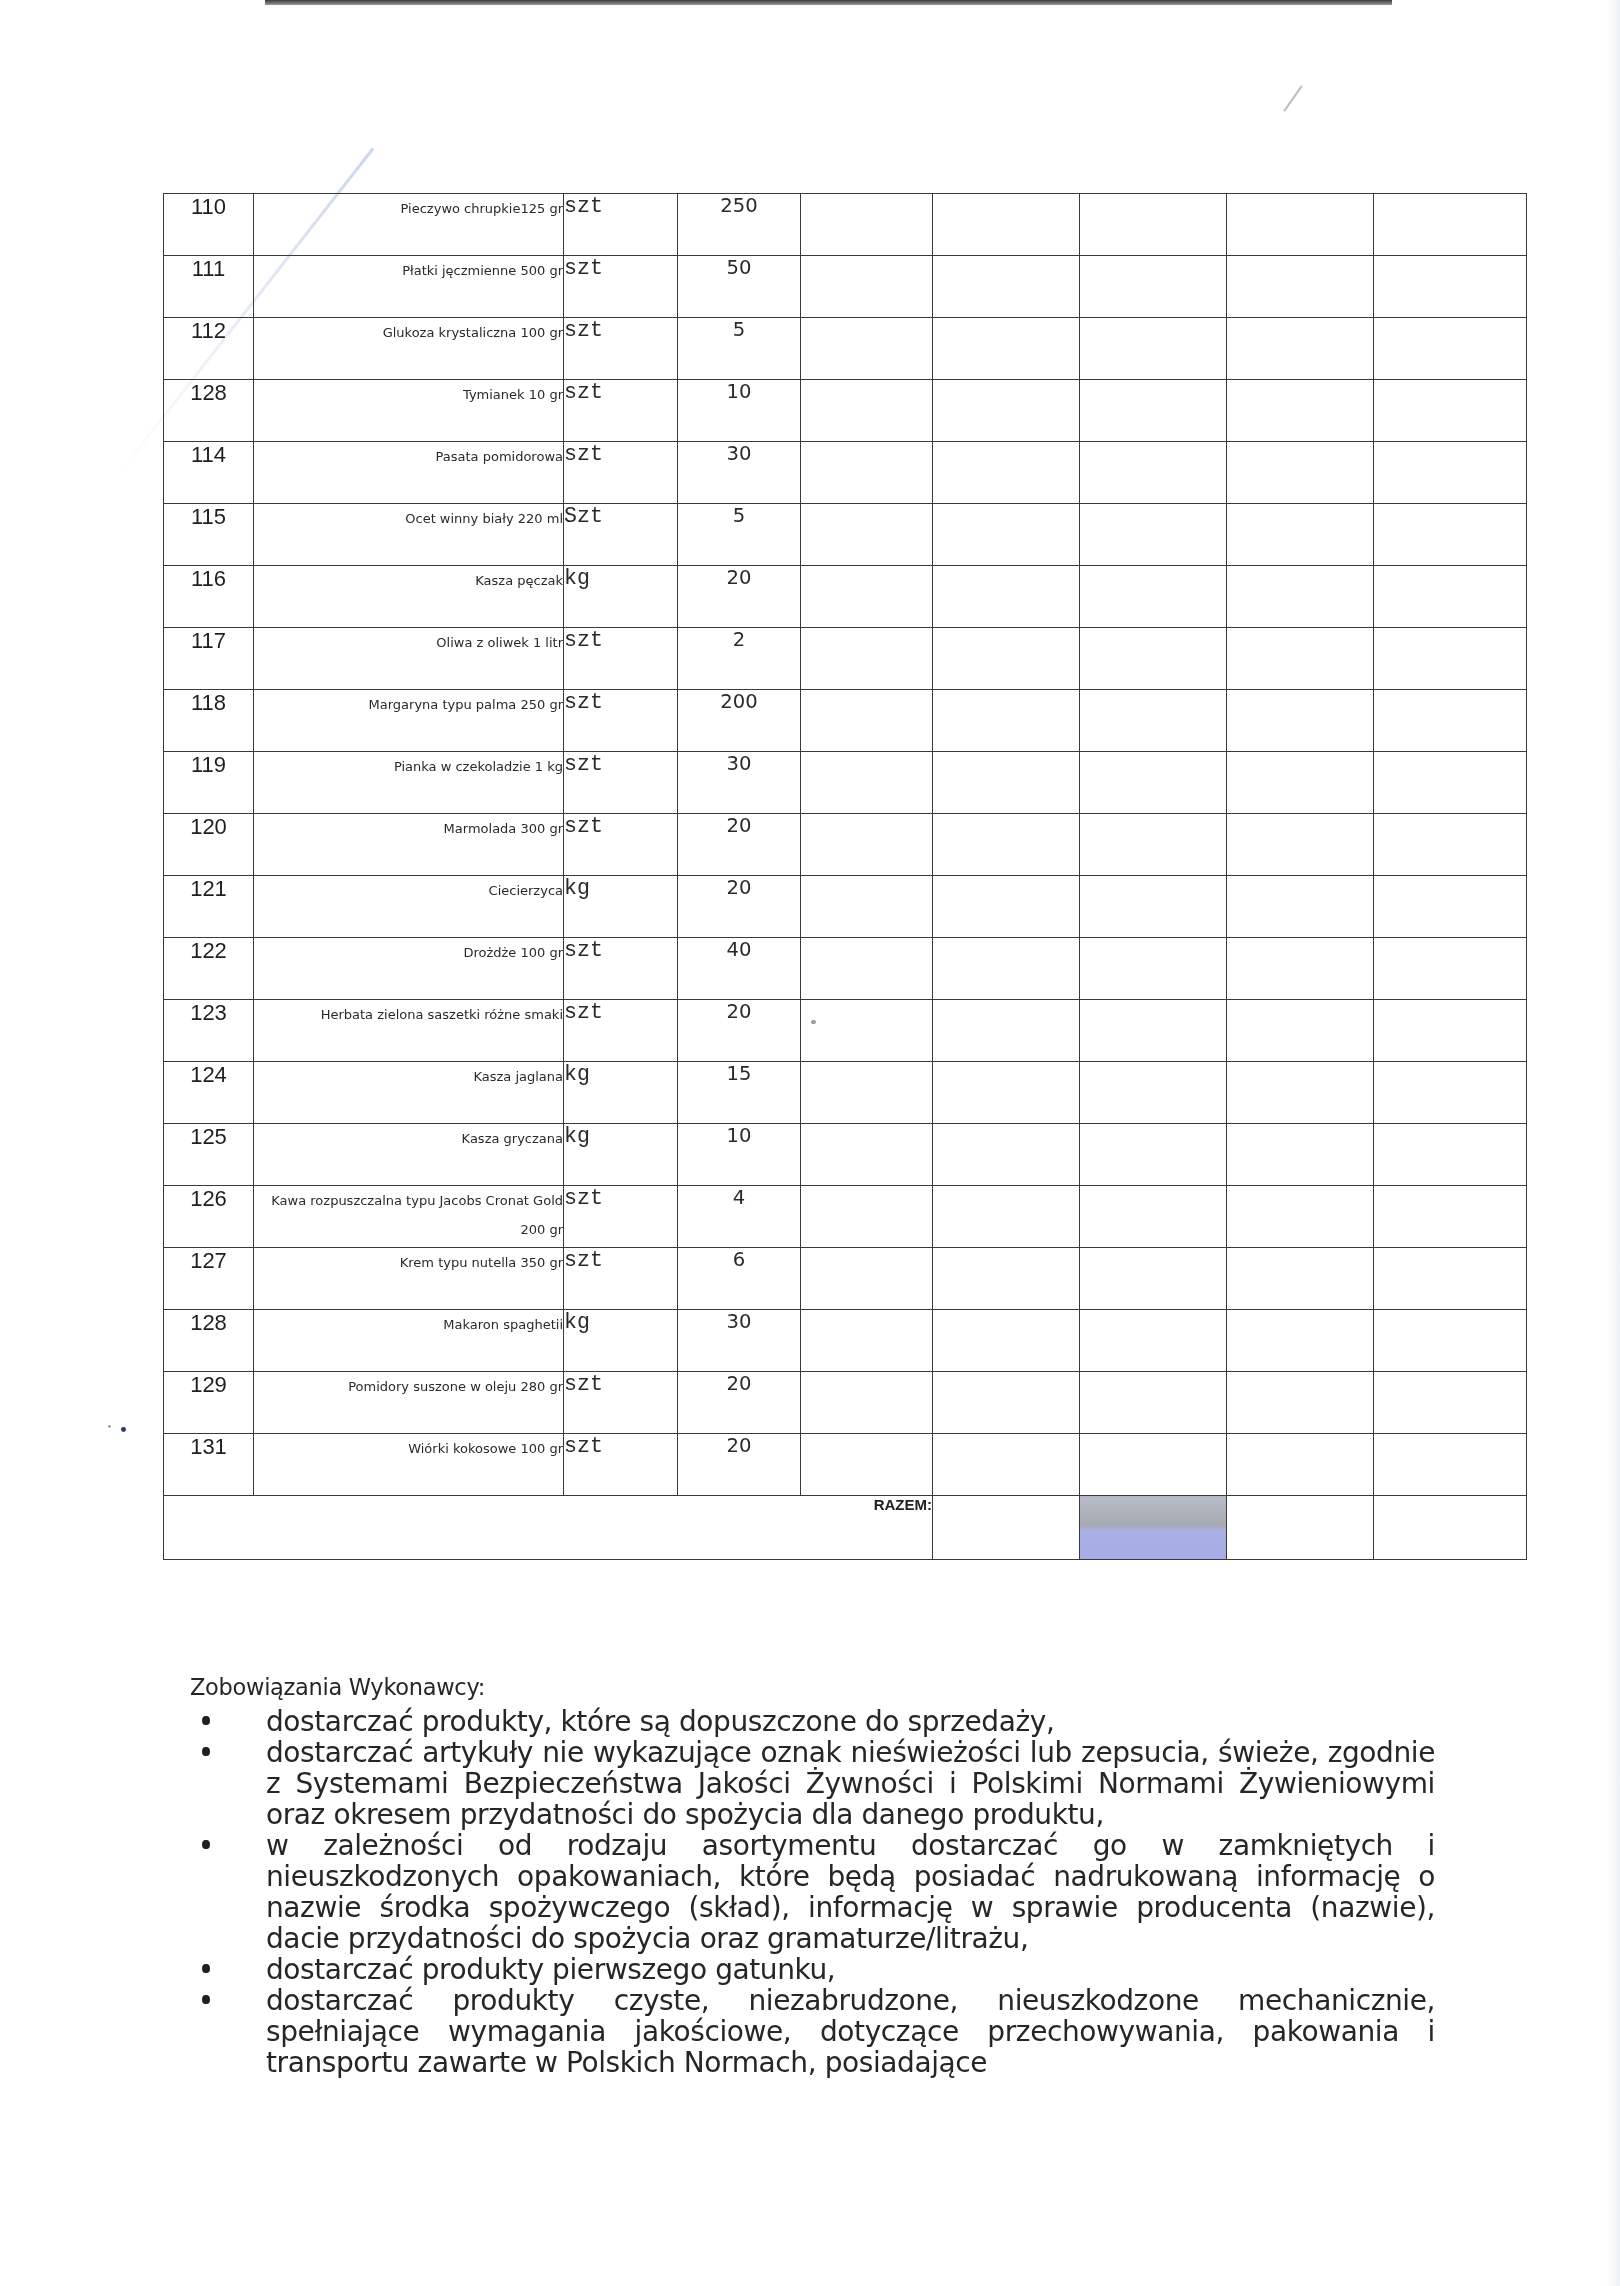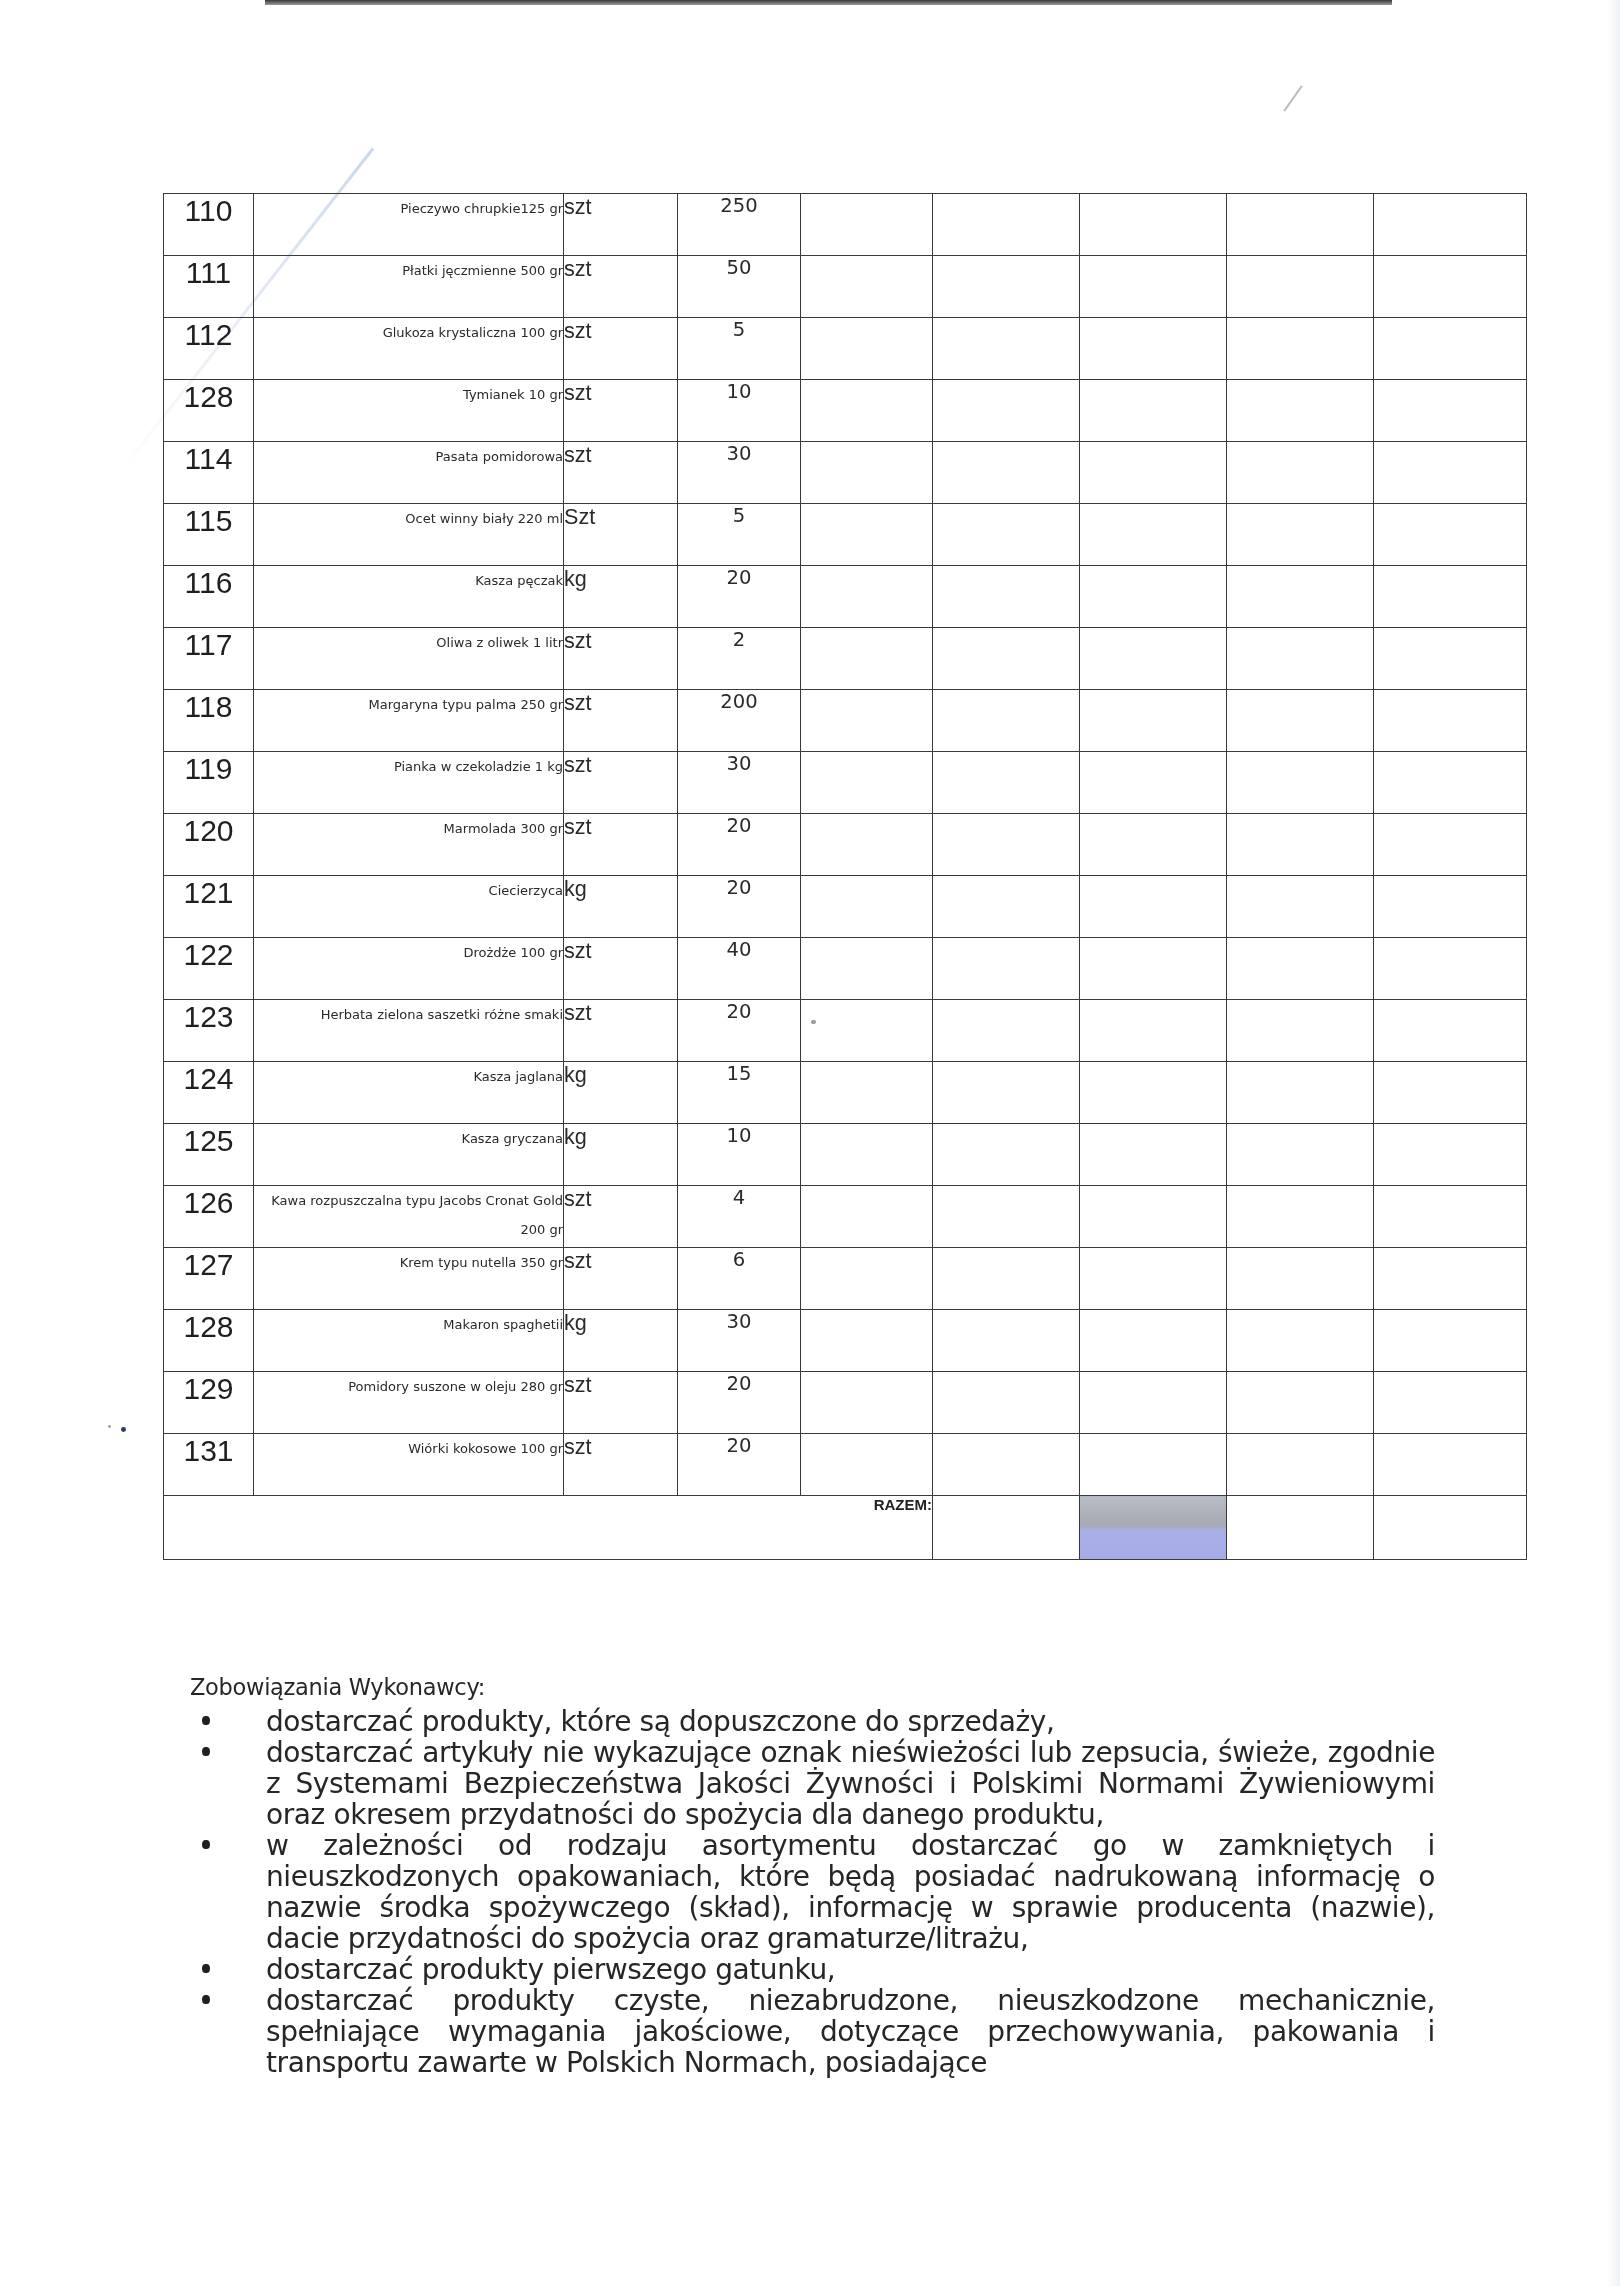--- a/index.html
+++ b/index.html
@@ -67,37 +67,38 @@
       table-layout: fixed;
     }
     table.items td {
       border: 1.6px solid #3a3a3a;
       height: 61px;
       padding: 0;
       vertical-align: top;
       position: relative;
     }
     td.lp {
-      font-size: 30px;
+      font-size: 22px;
       text-align: center;
       vertical-align: middle;
       padding-top: 13.7px;
     }
     td.name {
       font-family: "DejaVu Sans", sans-serif;
       font-size: 13px;
       line-height: 29px;
       padding: 2px 5.9px 0 7.8px;
       color: #2a2a2a;
       text-align: right;
     }
     td.unit {
       font-size: 21.6px;
       padding: 3.9px 0 0 7.8px;
       color: #2a2a2a;
+      font-family: Liberation Mono, monospace;
     }
     td.qty {
       font-family: "DejaVu Sans", sans-serif;
       font-size: 19.6px;
       text-align: center;
       vertical-align: middle;
       padding-top: 3.9px;
       color: #2a2a2a;
     }
     td.blank {

